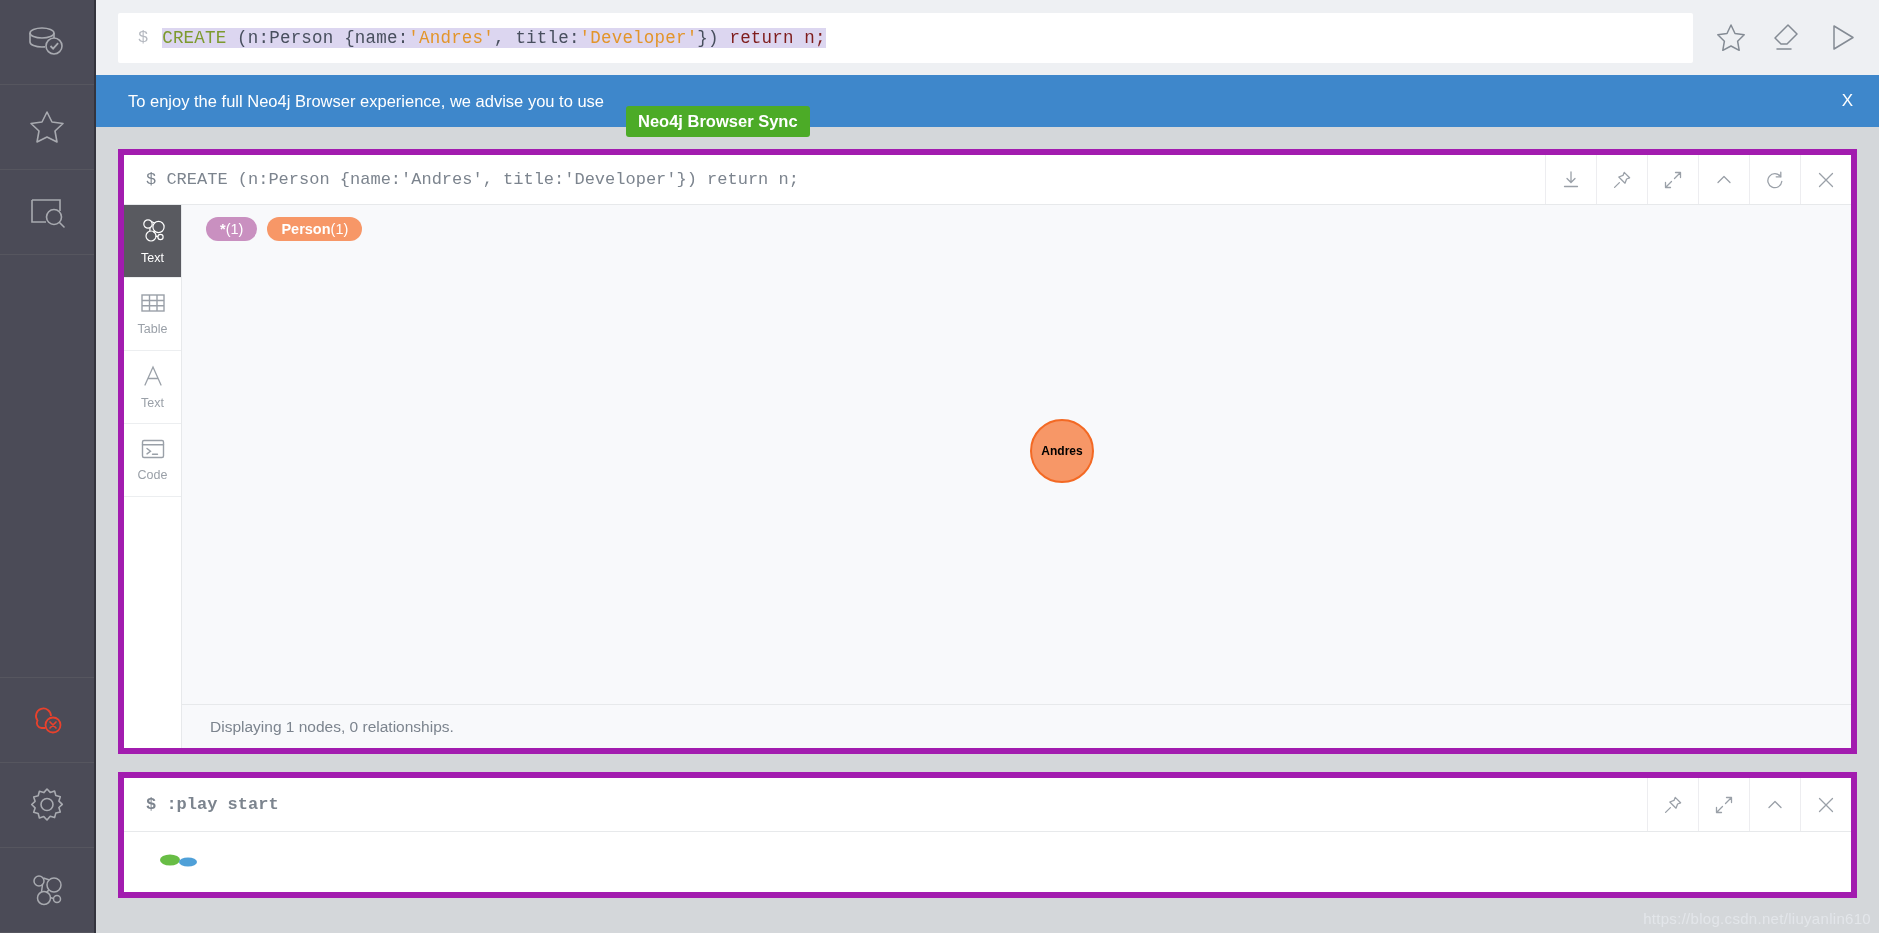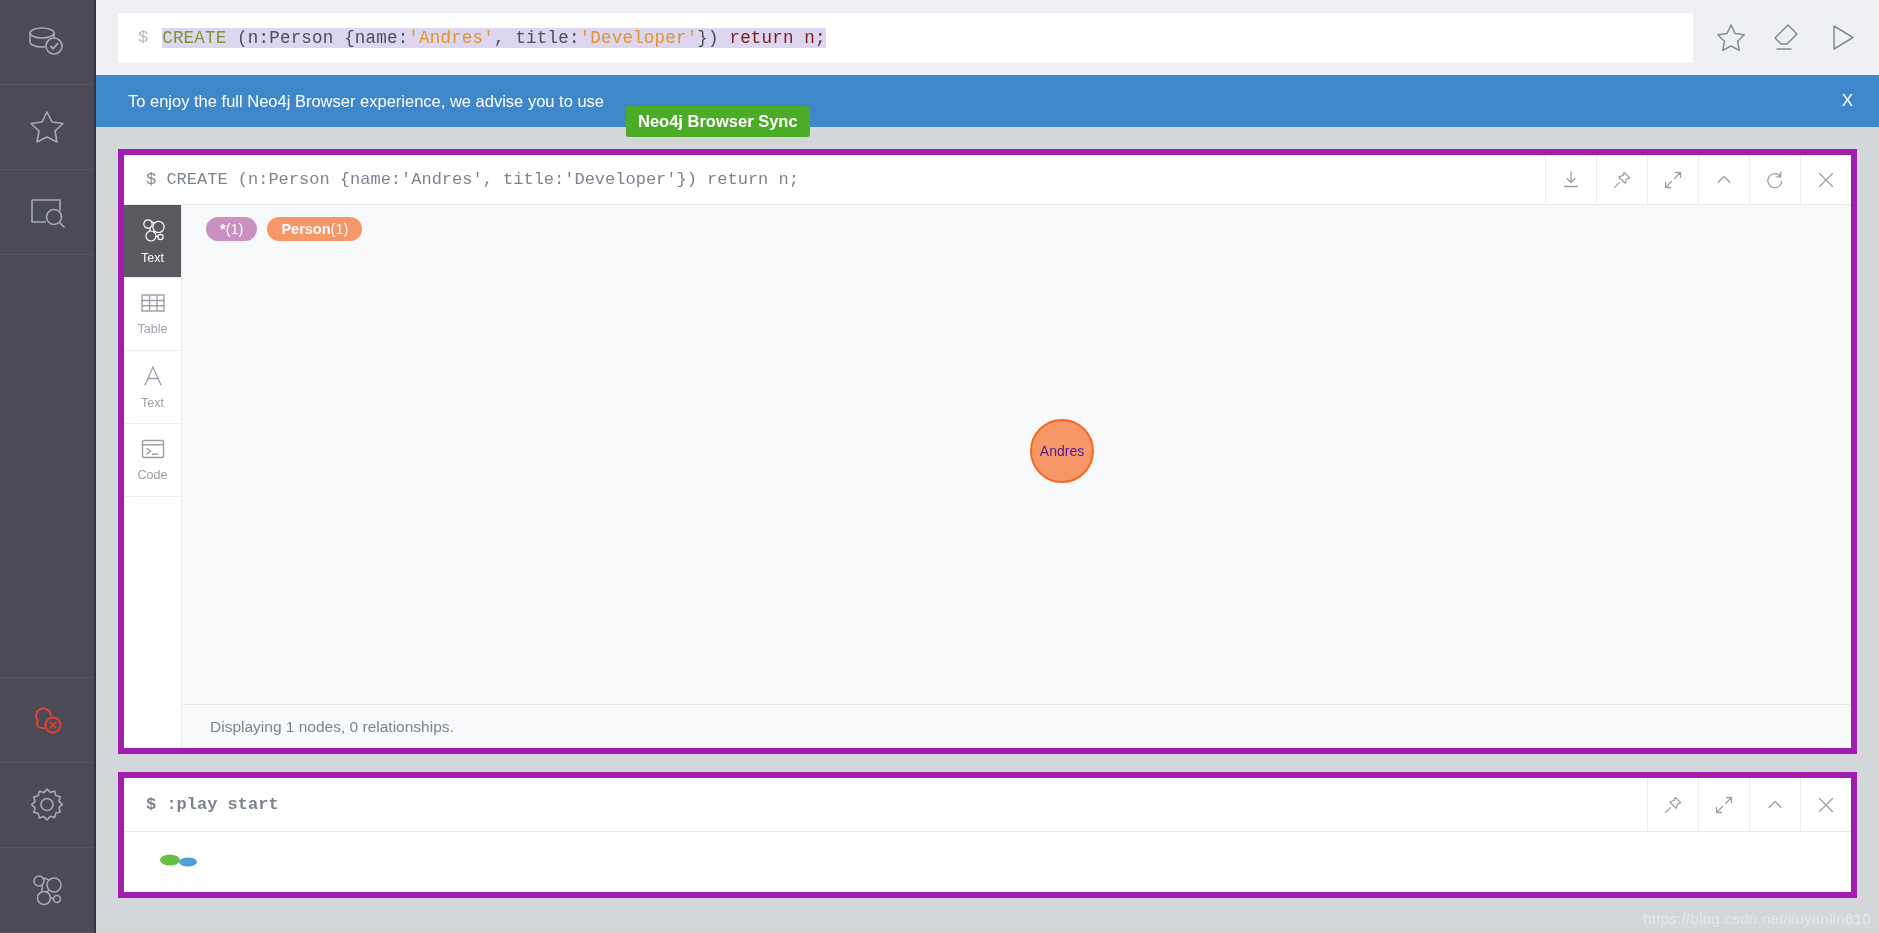--- a/index.html
+++ b/index.html
@@ -174,22 +174,23 @@
   }
   .chip .cnt { font-weight: normal; }
   .chip-star { background: #c990c0; }
   .chip-person { background: #f79767; }
 
   .canvas { position: relative; width: 100%; }
   .node {
     position: absolute;
     border-radius: 50%;
     display: flex; align-items: center; justify-content: center;
-    color: #4c1d95; font-size: 14px;
+    color: #000000; font-size: 12px;
     cursor: pointer;
+    font-weight: bold;
   }
   .graph-status {
     position: absolute; left: 0; bottom: 0; width: 100%;
     height: 44px; display: flex; align-items: center;
     padding-left: 28px;
     border-top: 1px solid #e7e9eb;
     background: #f8f9fb;
     color: #7c848e; font-size: 15.5px;
   }
 

